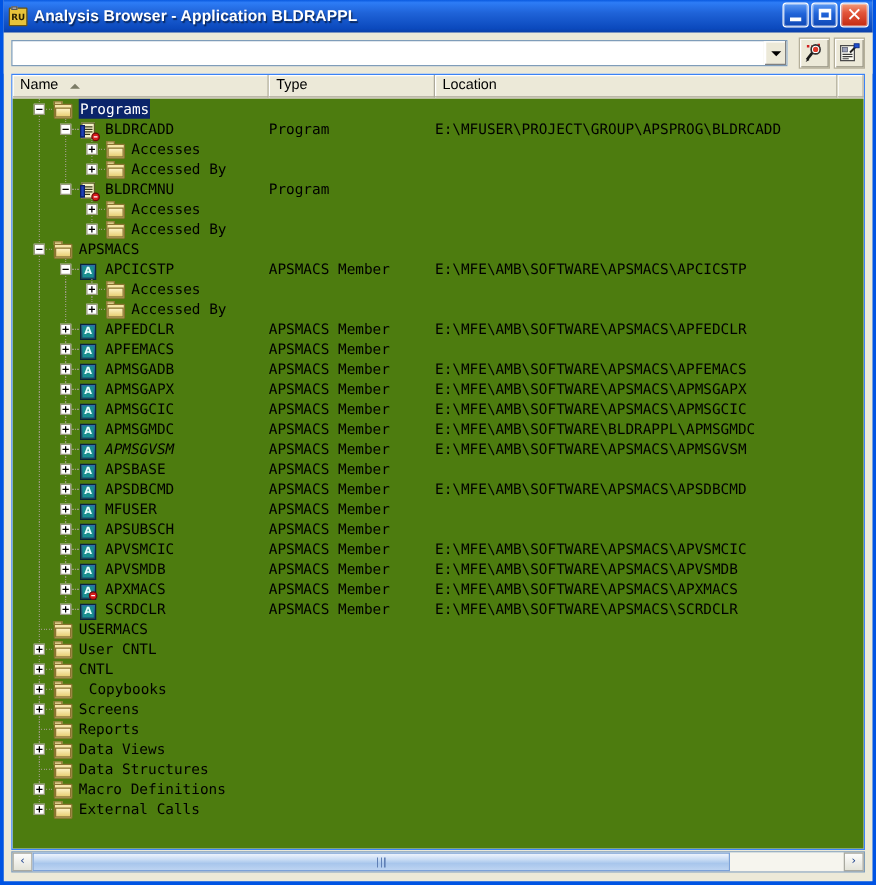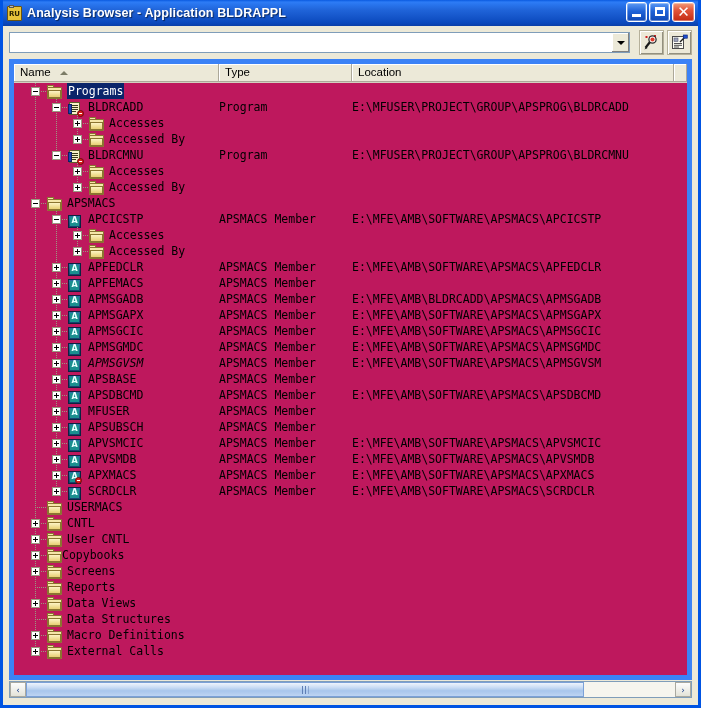--- a/index.html
+++ b/index.html
@@ -104,21 +104,21 @@
     border:1px solid #b5b09a;box-sizing:border-box;
     position:relative;
   }
   
   .icn-find{position:absolute;left:3px;top:3px;width:17px;height:17px;}
   
   .icn-report{position:absolute;left:3px;top:3px;width:17px;height:17px;}
   
   #listview{
     flex:1 1 auto;margin:0 6px 0 6px;
-    background:#fff;border:5px solid #3b82f6;
+    background:#fff;border:1px solid #3b82f6;
     box-sizing:border-box;display:flex;flex-direction:column;
     overflow:hidden;
   }
   #header-row{
     flex:0 0 18px;height:18px;display:flex;
     background:#ece9d8;
     border-bottom:1px solid #d4d0c0;
   }
   .col-head{
     box-sizing:border-box;height:18px;
@@ -132,21 +132,21 @@
     position:absolute;left:46px;top:7px;
     border-left:4px solid transparent;border-right:4px solid transparent;
     border-bottom:4px solid #7c7c66;
   }
   #c-name{width:205px;flex:0 0 205px;}
   #c-type{width:133px;flex:0 0 133px;}
   #c-loc{width:322px;flex:0 0 322px;}
   #c-pad{flex:1 1 auto;}
   #tree{
     flex:1 1 auto;position:relative;overflow:hidden;
-    background:#be185d;
+    background:#4d7c0f;
     font-family:"DejaVu Sans Mono","Liberation Mono",monospace;
   }
   .row{
     height:16px;position:relative;display:flex;align-items:center;
     white-space:nowrap;
   }
   .namecell{
     width:205px;flex:0 0 205px;position:relative;height:16px;
   }
   .typecell{
@@ -422,21 +422,20 @@
                 <div class="ln" style="top:5px"></div>
                 <div class="ln" style="top:7px"></div>
                 <div class="ln" style="top:9px;width:5px"></div>
                 <div class="blu"></div>
                 <div class="badge"></div>
               </div>
             </div>
             <div class="label" style="left: 74px;">BLDRCMNU</div>
           </div>
           <div class="typecell">Program</div>
-          <div class="loccell">E:\MFUSER\PROJECT\GROUP\APSPROG\BLDRCMNU</div>
         </div>
         <div class="row">
           <div class="namecell">
             <div class="dotline-v" style="left: 21px; top: 0px; height: 16px;"></div>
             <div class="dotline-v" style="left: 63px; top: 0px; height: 16px;"></div>
             <div class="dotline-h" style="left: 63px; width: 12px;"></div>
             <div class="twisty plus" style="left: 59px;"></div>
             <div class="ico" style="left: 75px;">
               <div class="folder">
                 <div class="tab"></div>
@@ -580,21 +579,21 @@
             <div class="twisty plus" style="left: 38px;"></div>
             <div class="ico" style="left: 54px;">
               <div class="memico">
                 <div class="inner"></div>
                 <div class="a">A</div>
               </div>
             </div>
             <div class="label" style="left: 74px;">APMSGADB</div>
           </div>
           <div class="typecell">APSMACS Member</div>
-          <div class="loccell">E:\MFE\AMB\BLDRCADD\APSMACS\APMSGADB</div>
+          <div class="loccell">E:\MFE\AMB\SOFTWARE\APSMACS\APFEMACS</div>
         </div>
         <div class="row">
           <div class="namecell">
             <div class="dotline-v" style="left: 21px; top: 0px; height: 16px;"></div>
             <div class="dotline-v" style="left: 42px; top: 0px; height: 16px;"></div>
             <div class="dotline-h" style="left: 42px; width: 12px;"></div>
             <div class="twisty plus" style="left: 38px;"></div>
             <div class="ico" style="left: 54px;">
               <div class="memico">
                 <div class="inner"></div>
@@ -631,21 +630,21 @@
             <div class="twisty plus" style="left: 38px;"></div>
             <div class="ico" style="left: 54px;">
               <div class="memico">
                 <div class="inner"></div>
                 <div class="a">A</div>
               </div>
             </div>
             <div class="label" style="left: 74px;">APMSGMDC</div>
           </div>
           <div class="typecell">APSMACS Member</div>
-          <div class="loccell">E:\MFE\AMB\SOFTWARE\APSMACS\APMSGMDC</div>
+          <div class="loccell">E:\MFE\AMB\SOFTWARE\BLDRAPPL\APMSGMDC</div>
         </div>
         <div class="row">
           <div class="namecell">
             <div class="dotline-v" style="left: 21px; top: 0px; height: 16px;"></div>
             <div class="dotline-v" style="left: 42px; top: 0px; height: 16px;"></div>
             <div class="dotline-h" style="left: 42px; width: 12px;"></div>
             <div class="twisty plus" style="left: 38px;"></div>
             <div class="ico" style="left: 54px;">
               <div class="memico">
                 <div class="inner"></div>
@@ -812,55 +811,55 @@
             <div class="dotline-v" style="left: 21px; top: 0px; height: 16px;"></div>
             <div class="dotline-h" style="left: 21px; width: 12px;"></div>
             <div class="twisty plus" style="left: 17px;"></div>
             <div class="ico" style="left: 33px;">
               <div class="folder">
                 <div class="tab"></div>
                 <div class="back"></div>
                 <div class="front"></div>
               </div>
             </div>
+            <div class="label" style="left: 53px;">User CNTL</div>
+          </div>
+          <div class="typecell"></div>
+          <div class="loccell"></div>
+        </div>
+        <div class="row">
+          <div class="namecell">
+            <div class="dotline-v" style="left: 21px; top: 0px; height: 16px;"></div>
+            <div class="dotline-h" style="left: 21px; width: 12px;"></div>
+            <div class="twisty plus" style="left: 17px;"></div>
+            <div class="ico" style="left: 33px;">
+              <div class="folder">
+                <div class="tab"></div>
+                <div class="back"></div>
+                <div class="front"></div>
+              </div>
+            </div>
             <div class="label" style="left: 53px;">CNTL</div>
           </div>
           <div class="typecell"></div>
           <div class="loccell"></div>
         </div>
         <div class="row">
           <div class="namecell">
             <div class="dotline-v" style="left: 21px; top: 0px; height: 16px;"></div>
             <div class="dotline-h" style="left: 21px; width: 12px;"></div>
             <div class="twisty plus" style="left: 17px;"></div>
             <div class="ico" style="left: 33px;">
               <div class="folder">
                 <div class="tab"></div>
                 <div class="back"></div>
                 <div class="front"></div>
               </div>
             </div>
-            <div class="label" style="left: 53px;">User CNTL</div>
-          </div>
-          <div class="typecell"></div>
-          <div class="loccell"></div>
-        </div>
-        <div class="row">
-          <div class="namecell">
-            <div class="dotline-v" style="left: 21px; top: 0px; height: 16px;"></div>
-            <div class="dotline-h" style="left: 21px; width: 12px;"></div>
-            <div class="twisty plus" style="left: 17px;"></div>
-            <div class="ico" style="left: 33px;">
-              <div class="folder">
-                <div class="tab"></div>
-                <div class="back"></div>
-                <div class="front"></div>
-              </div>
-            </div>
-            <div class="label" style="left: 48px;">Copybooks</div>
+            <div class="label" style="left: 61px;">Copybooks</div>
           </div>
           <div class="typecell"></div>
           <div class="loccell"></div>
         </div>
         <div class="row">
           <div class="namecell">
             <div class="dotline-v" style="left: 21px; top: 0px; height: 16px;"></div>
             <div class="dotline-h" style="left: 21px; width: 12px;"></div>
             <div class="twisty plus" style="left: 17px;"></div>
             <div class="ico" style="left: 33px;">

